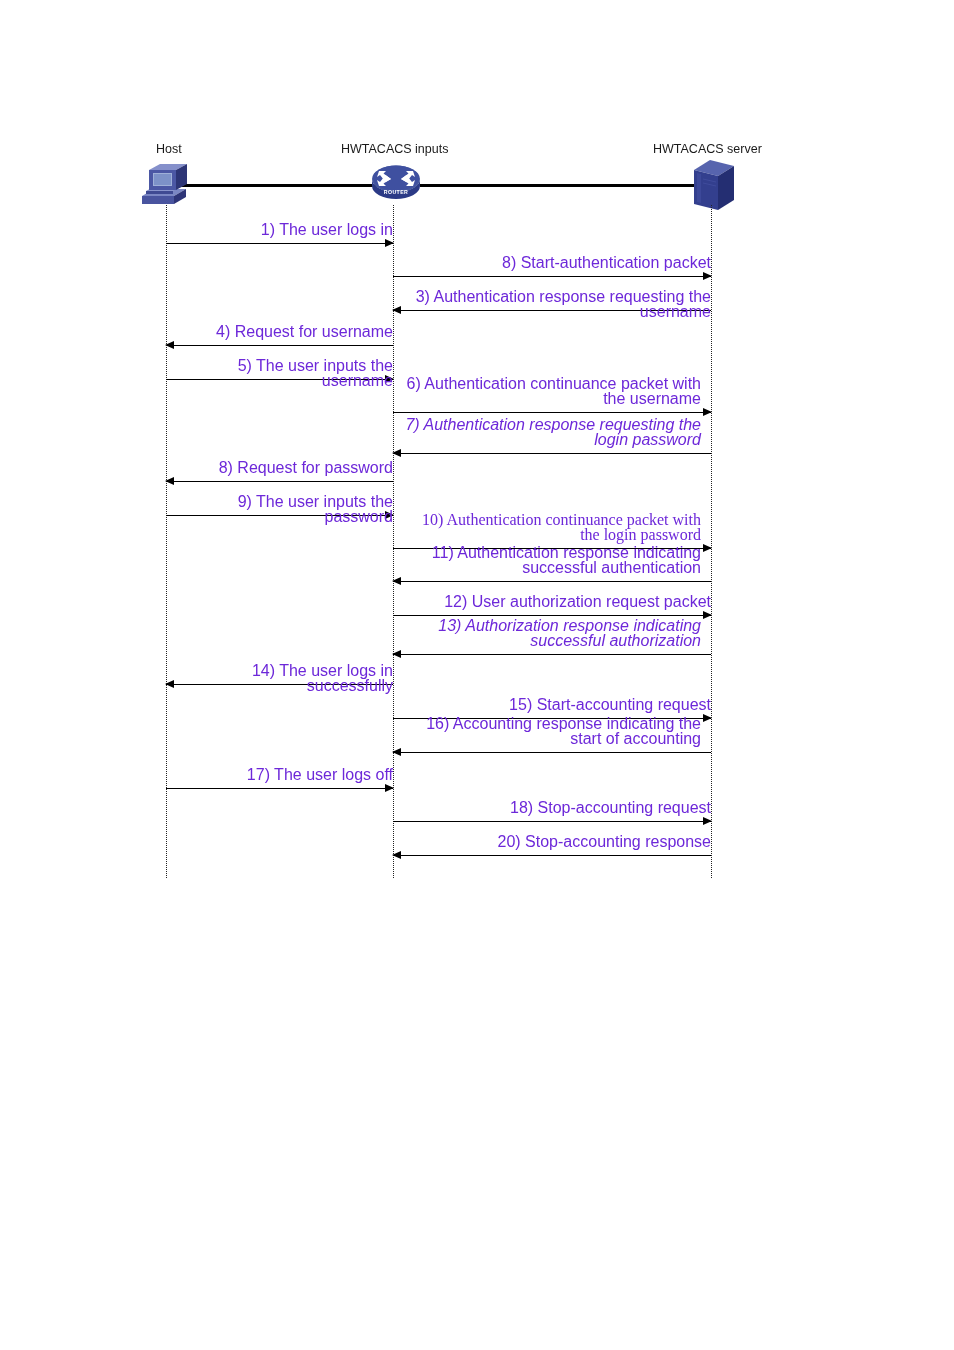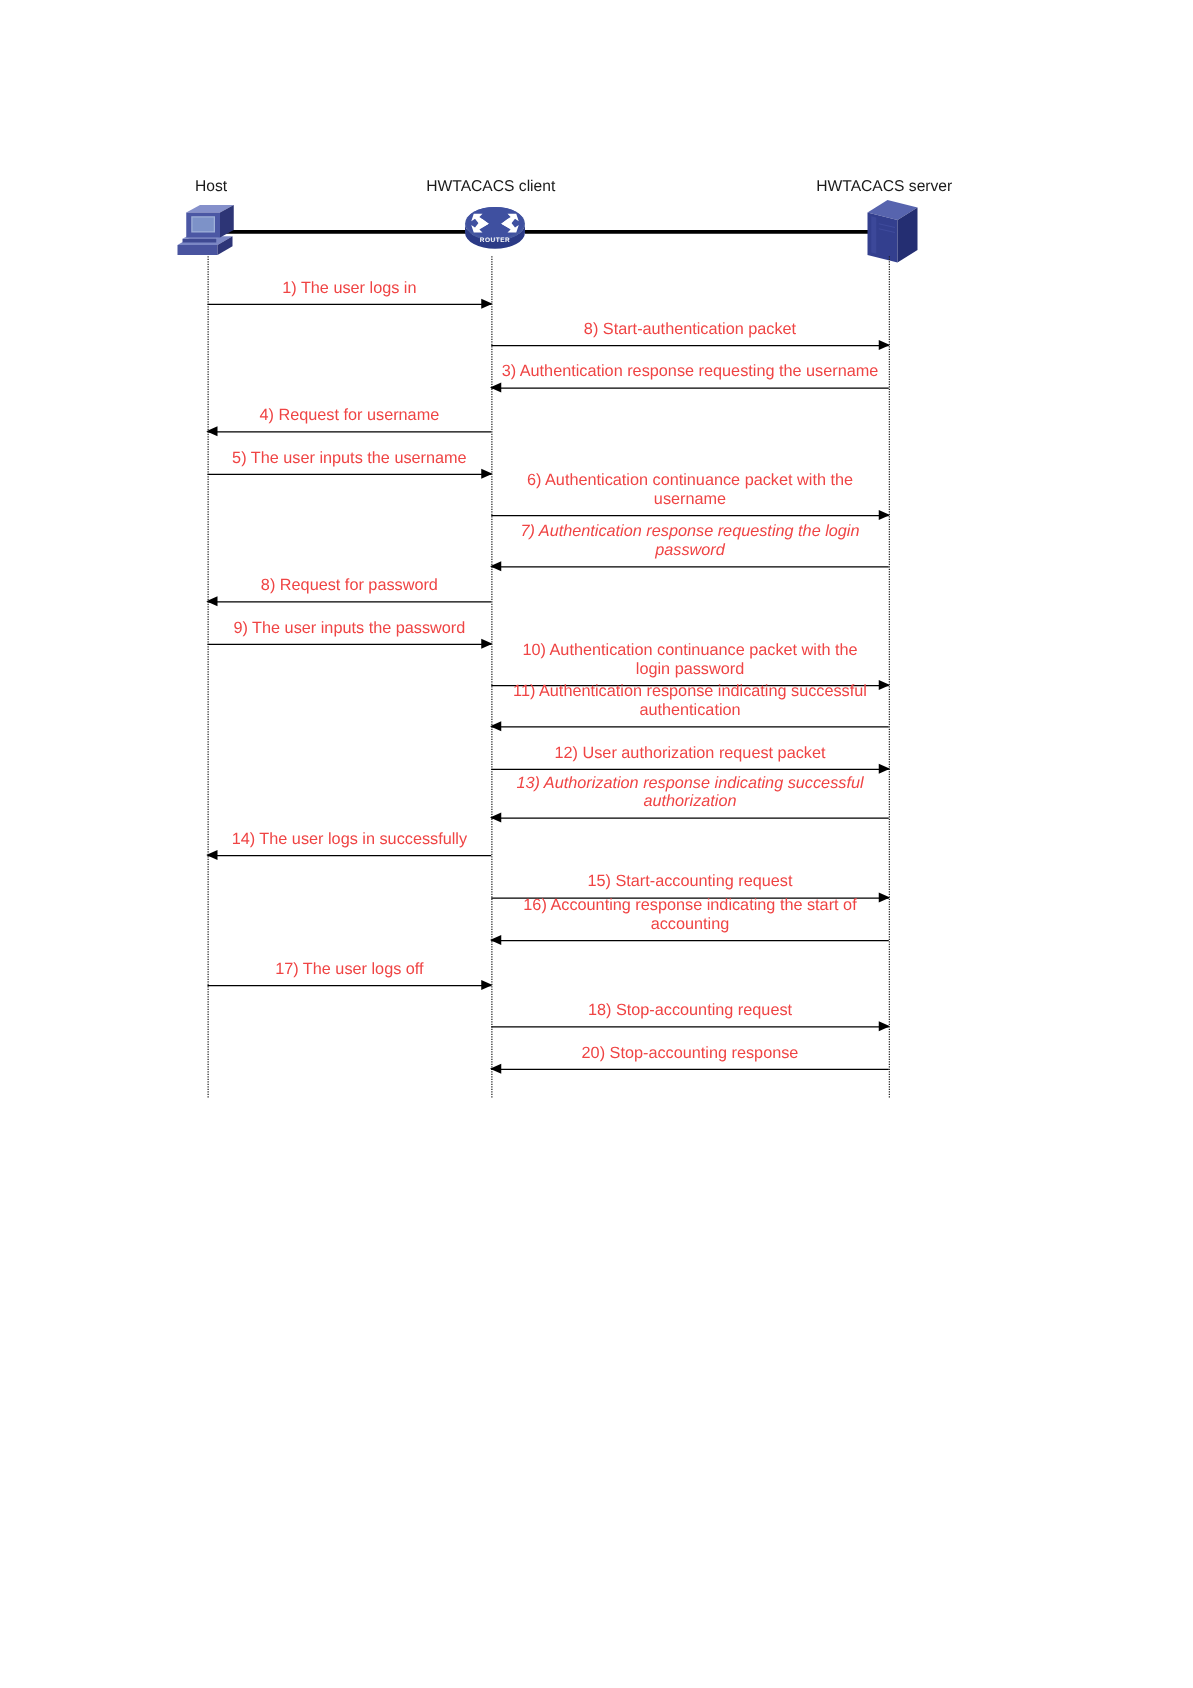--- a/index.html
+++ b/index.html
@@ -79,24 +79,24 @@
     border-left: 9px solid #000000;
   }
   .msg.rtl .head {
     left: -1px;
     border-right: 9px solid #000000;
   }
   .msg .caption {
     position: absolute;
     left: 0;
     width: 100%;
-    text-align: center;
-    font-size: 13px;
+    text-align: right;
+    font-size: 16px;
     line-height: 15px;
-    color: #ef4444;
+    color: #6d28d9;
   }
   .msg .caption.one-line { top: -21px; }
   .msg .caption.two-line { top: -36px; }
 
   
   .icon-wrap { position: absolute; }
 
   
   .host-icon { left: 140px; top: 160px; width: 56px; height: 52px; }
 
@@ -105,21 +105,21 @@
 
   
   .server-icon { left: 690px; top: 158px; width: 48px; height: 56px; }
 </style>
 </head>
 <body>
 
 <div id="diagram-root">
 
   <div class="node-label host">Host</div>
-  <div class="node-label client">HWTACACS client</div>
+  <div class="node-label client">HWTACACS inputs</div>
   <div class="node-label server">HWTACACS server</div>
 
   <div class="link-line left"></div>
   <div class="link-line right"></div>
 
   <div class="icon-wrap host-icon">
     <svg width="56" height="52" viewBox="0 0 56 52">
 
       <polygon points="2,36 14,29 46,29 34,36" fill="#7b87c4"></polygon>
       <polygon points="2,36 34,36 34,44 2,44" fill="#49549f"></polygon>
@@ -216,21 +216,21 @@
         <div class="caption one-line">8) Request for password</div>
       </div>
       <div class="msg ltr" style="left: 166px; top: 515px; width: 227px;">
         <div class="shaft"></div>
         <div class="head"></div>
         <div class="caption one-line">9) The user inputs the password</div>
       </div>
       <div class="msg ltr" style="left: 393px; top: 548px; width: 318px;">
         <div class="shaft"></div>
         <div class="head"></div>
-        <div class="caption two-line" style="padding-left: 10px; padding-right: 10px; box-sizing: border-box;">10) Authentication continuance packet with the login password</div>
+        <div class="caption two-line" style="padding-left: 10px; padding-right: 10px; box-sizing: border-box; font-family: Liberation Serif, serif;">10) Authentication continuance packet with the login password</div>
       </div>
       <div class="msg rtl" style="left: 393px; top: 581px; width: 318px;">
         <div class="shaft"></div>
         <div class="head"></div>
         <div class="caption two-line" style="padding-left: 10px; padding-right: 10px; box-sizing: border-box;">11) Authentication response indicating successful authentication</div>
       </div>
       <div class="msg ltr" style="left: 393px; top: 615px; width: 318px;">
         <div class="shaft"></div>
         <div class="head"></div>
         <div class="caption one-line">12) User authorization request packet</div>

